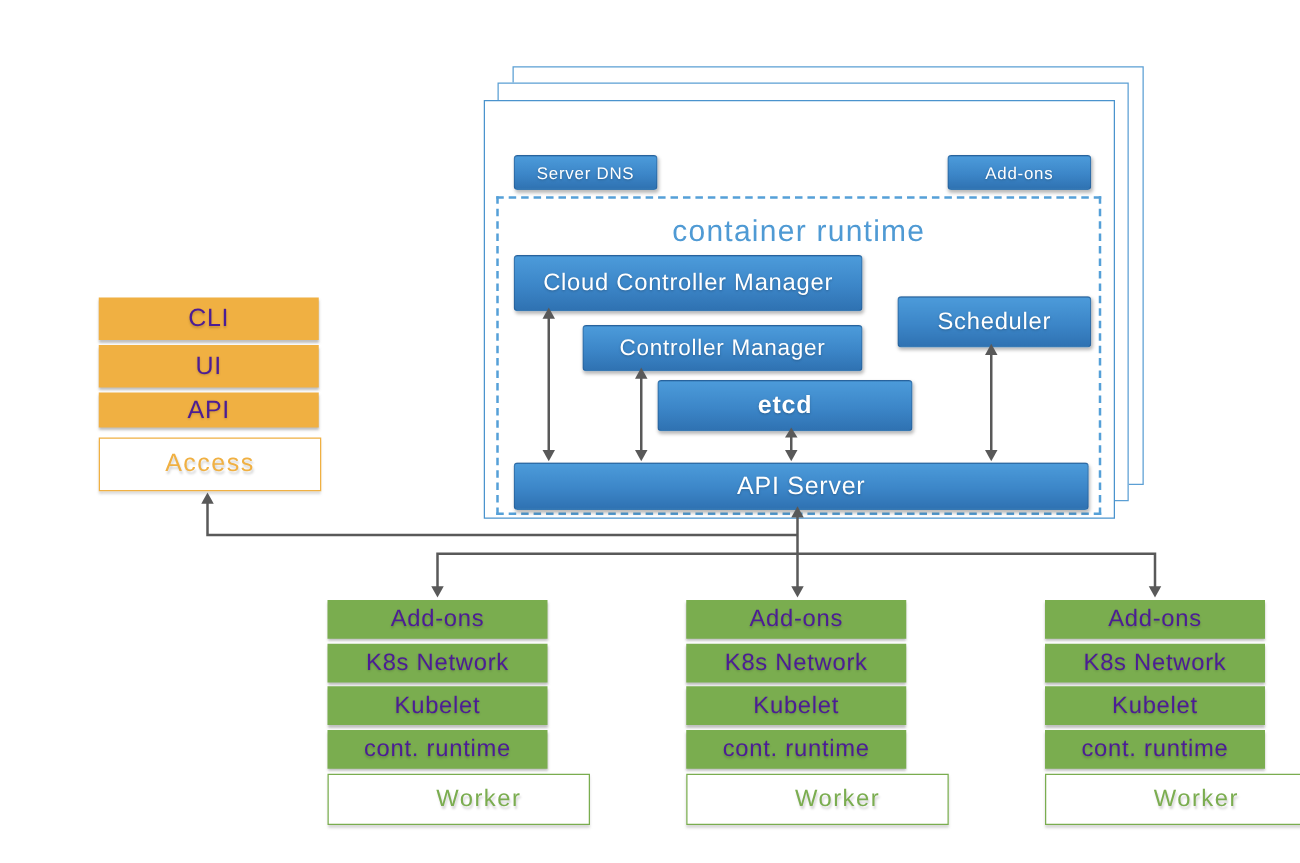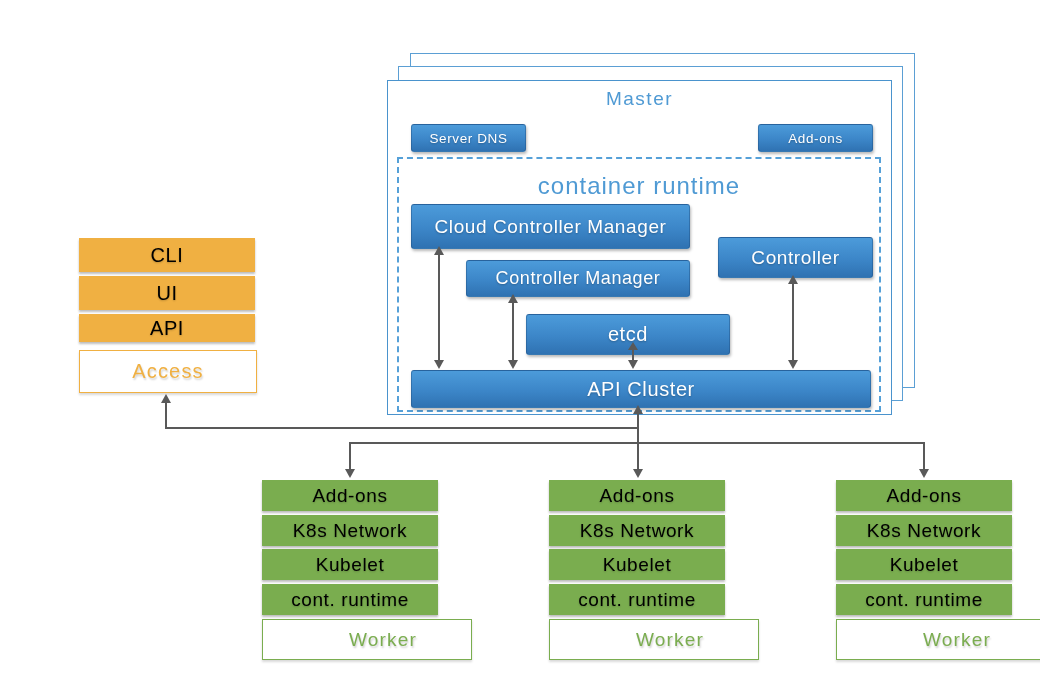--- a/index.html
+++ b/index.html
@@ -21,21 +21,21 @@
     background:linear-gradient(180deg,#4c9bda 0%,#3c86c8 55%,#2f72b2 100%);
     border:1px solid rgba(30,80,130,0.45);border-radius:3px;
     color:#ffffff;letter-spacing:0.6px;
     box-shadow:1px 2px 3px rgba(0,0,0,0.28);
     text-shadow:0 1px 2px rgba(0,0,0,0.25);
   }
   
   .stack{position:absolute;width:176px;}
   .row{
     position:absolute;left:0;width:176px;display:flex;align-items:center;justify-content:center;
-    color:#000000;letter-spacing:0.6px;
+    color:#4c1d95;letter-spacing:0.6px;
     box-shadow:0 2px 2px rgba(110,110,110,0.45);
     text-shadow:0 1px 2px rgba(0,0,0,0.2);
   }
   .row-orange{background:#f0b042;}
   .row-green{background:#7aad4f;}
   .outline{
     position:absolute;left:0;width:176px;display:flex;align-items:center;justify-content:center;
     background:#ffffff;letter-spacing:1.2px;
     box-shadow:0 2px 2px rgba(150,150,150,0.35);
     text-shadow:1px 2px 2px rgba(0,0,0,0.18);
@@ -51,33 +51,32 @@
 </style>
 </head>
 <body>
 
 <div class="canvas">
 
   <div class="panel back" style="left:410px;top:53px;width:503px;height:333px;"></div>
   <div class="panel back" style="left:398px;top:66px;width:503px;height:333px;"></div>
 
   <div class="panel" style="left:387px;top:80px;width:503px;height:333px;">
-    <div class="panel-title fs19" style="top:7px;">Master</div>
 
     <div class="blue-box fs13" style="left:23px;top:43px;width:113px;height:26px;">Server DNS</div>
     <div class="blue-box fs13" style="left:370px;top:43px;width:113px;height:26px;">Add-ons</div>
 
     <div class="dashed-box" style="left:9px;top:76px;width:480px;height:251px;">
       <div class="panel-title fs21" style="top:13px;letter-spacing:1px;">container runtime</div>
 
       <div class="blue-box fs19" style="left:12px;top:45px;width:277px;height:43px;">Cloud Controller Manager</div>
       <div class="blue-box fs18" style="left:67px;top:101px;width:222px;height:35px;">Controller Manager</div>
-      <div class="blue-box fs19" style="left:319px;top:78px;width:153px;height:39px;">Controller</div>
-      <div class="blue-box fs20" style="left:127px;top:155px;width:202px;height:39px;">etcd</div>
-      <div class="blue-box fs20" style="left:12px;top:211px;width:458px;height:36px;">API Cluster</div>
+      <div class="blue-box fs19" style="left:319px;top:78px;width:153px;height:39px;">Scheduler</div>
+      <div class="blue-box fs20" style="left:127px;top:145px;width:202px;height:39px;font-weight:bold;">etcd</div>
+      <div class="blue-box fs20" style="left:12px;top:211px;width:458px;height:36px;">API Server</div>
     </div>
   </div>
 
   <div class="stack" style="left:79px;top:238px;height:155px;">
     <div class="row row-orange fs20" style="top:0;height:34px;">CLI</div>
     <div class="row row-orange fs20" style="top:38px;height:34px;">UI</div>
     <div class="row row-orange fs20" style="top:76px;height:28px;">API</div>
     <div class="outline outline-orange fs20" style="top:112px;height:41px;">Access</div>
   </div>
 

